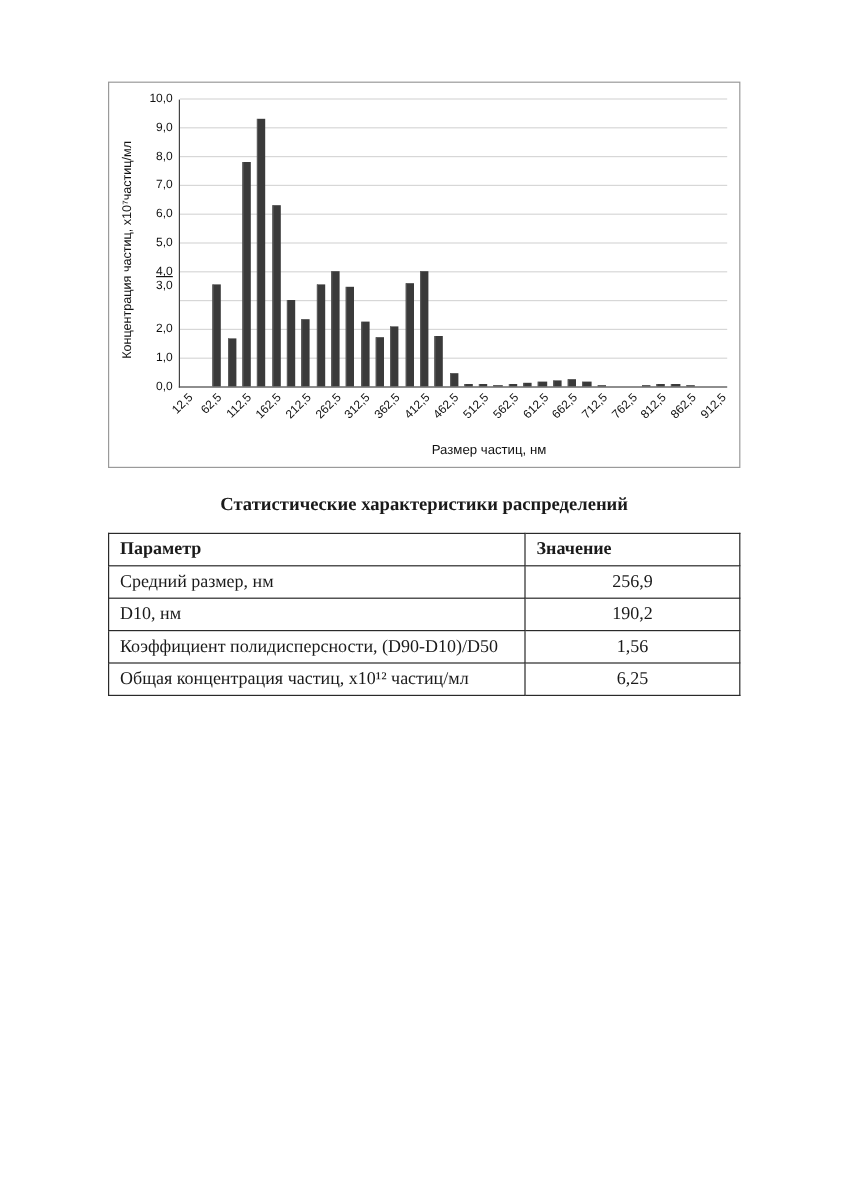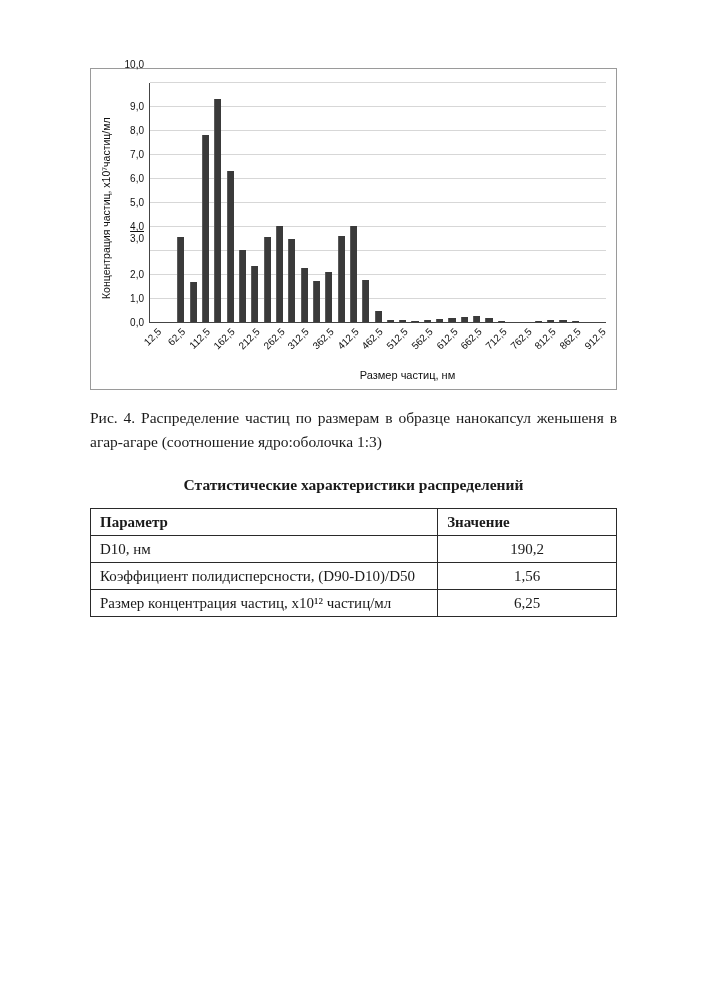--- a/index.html
+++ b/index.html
@@ -78,21 +78,21 @@
           <div class="ytick" style="bottom: -6px;">0,0</div>
           <div class="ytick" style="bottom: 18px;">1,0</div>
           <div class="ytick" style="bottom: 42px;">2,0</div>
           <div class="ytick" style="bottom: 78px;">3,0</div>
           <div class="ytick" style="bottom: 90px; text-decoration: underline;">4,0</div>
           <div class="ytick" style="bottom: 114px;">5,0</div>
           <div class="ytick" style="bottom: 138px;">6,0</div>
           <div class="ytick" style="bottom: 162px;">7,0</div>
           <div class="ytick" style="bottom: 186px;">8,0</div>
           <div class="ytick" style="bottom: 210px;">9,0</div>
-          <div class="ytick" style="bottom: 252px;">10,0</div>
+          <div class="ytick" style="bottom: 234px;">10,0</div>
         </div>
       <div class="plot-col">
         <div class="plot">
           <div id="gridlines">
               <div class="gridline" style="bottom: 23px;"></div>
               <div class="gridline" style="bottom: 47px;"></div>
               <div class="gridline" style="bottom: 71px;"></div>
               <div class="gridline" style="bottom: 95px;"></div>
               <div class="gridline" style="bottom: 119px;"></div>
               <div class="gridline" style="bottom: 143px;"></div>
@@ -272,44 +272,47 @@
             </div>
             <div class="x-label-anchor" style="left: 98.6486%;">
               <div class="x-label">912,5</div>
             </div>
           </div>
         <div class="x-axis-title">Размер частиц, нм</div>
       </div>
     </div>
   </div>
 
-  <p class="figure-caption">Рис. 4. Распределение частиц по размерам в образце нанокапсул женьшеня в агар-агаре (соотношение ядро:оболочка 1:3)</p>
 
   <h3 class="table-title">Статистические характеристики распределений</h3>
 
   <table class="stats">
     <colgroup>
       <col style="width:66%">
       <col style="width:34%">
     </colgroup>
     <thead>
       <tr>
         <th>Параметр</th>
         <th>Значение</th>
       </tr>
     </thead>
     <tbody id="stats-body">
         <tr>
+          <td class="param-cell">Средний размер, нм</td>
+          <td class="value-cell">256,9</td>
+        </tr>
+        <tr>
           <td class="param-cell">D10, нм</td>
           <td class="value-cell">190,2</td>
         </tr>
         <tr>
           <td class="param-cell">Коэффициент полидисперсности, (D90-D10)/D50</td>
           <td class="value-cell">1,56</td>
         </tr>
         <tr>
-          <td class="param-cell">Размер концентрация частиц, х10¹² частиц/мл</td>
+          <td class="param-cell">Общая концентрация частиц, х10¹² частиц/мл</td>
           <td class="value-cell">6,25</td>
         </tr>
       </tbody>
   </table>
 
 </div>
 
 </body></html>

